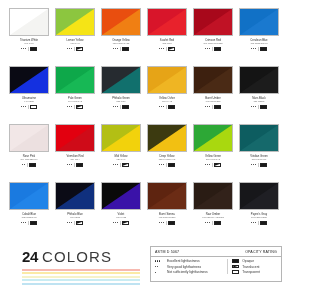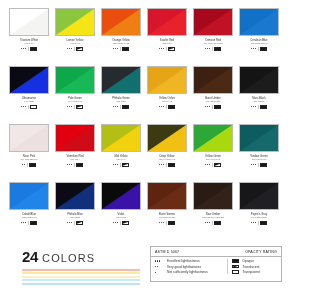--- a/index.html
+++ b/index.html
@@ -111,21 +111,21 @@
     align-items:baseline;
     gap:4px;
   }
   #count-number{
     font-size:15px;
     font-weight:bold;
     color:#1a1a1a;
     letter-spacing:-0.3px;
   }
   #colors-word{
-    font-size:11px;
+    font-size:15px;
     color:#3a3a3a;
     letter-spacing:1.1px;
   }
   #stripes{
     margin-top:4px;
     width:118px;
   }
   #stripes div{
     height:2px;
     width:100%;

